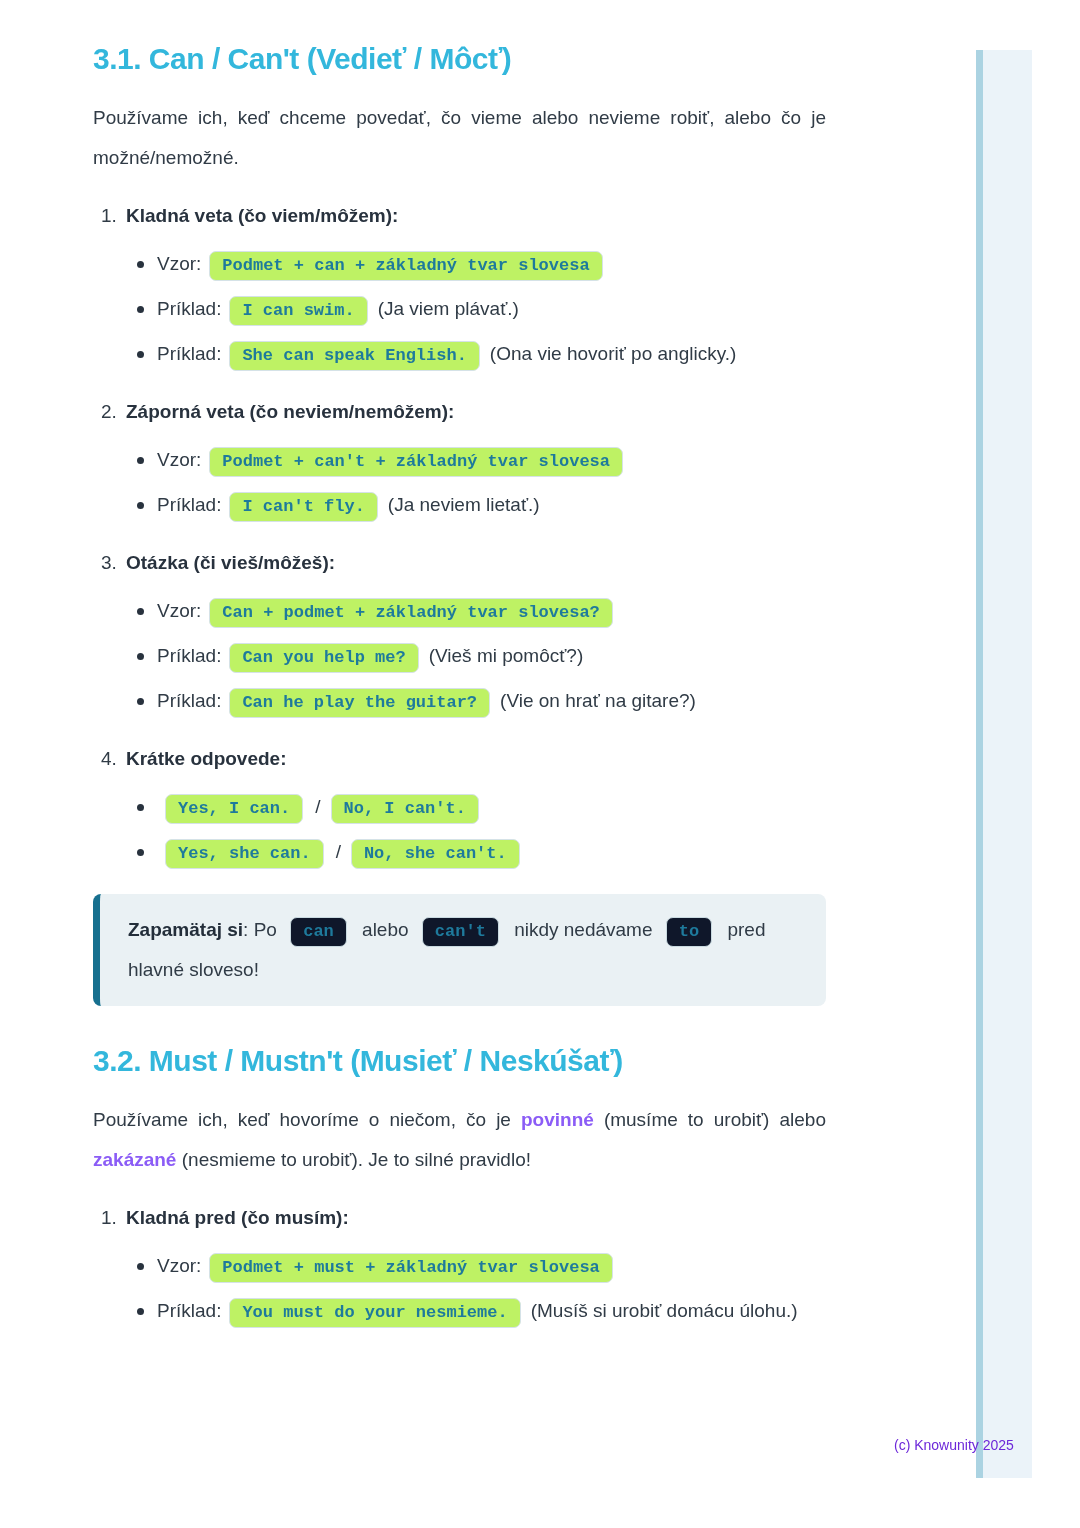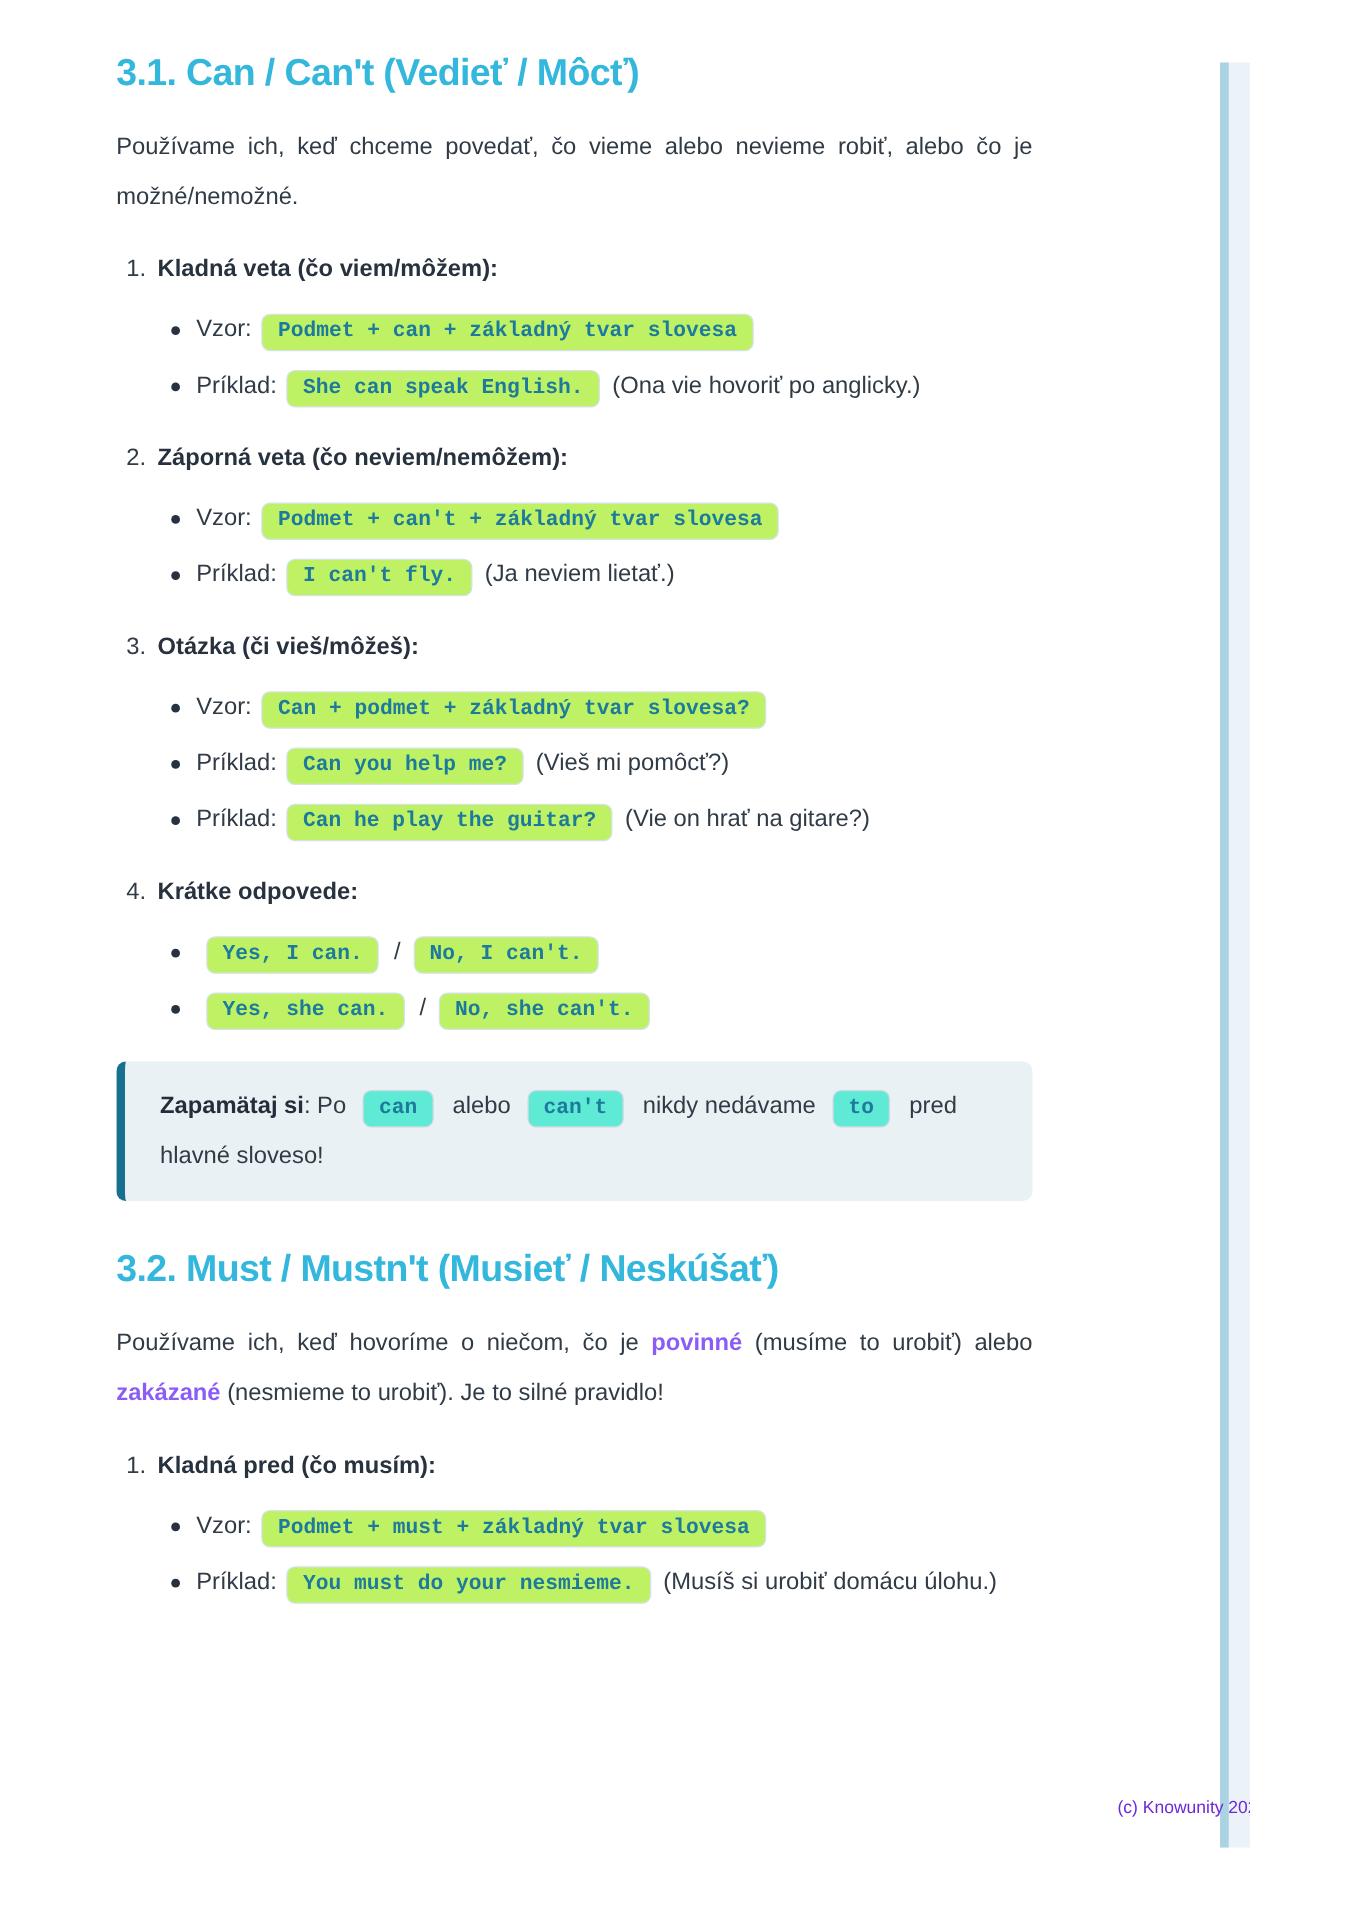--- a/index.html
+++ b/index.html
@@ -1,20 +1,20 @@
 <!DOCTYPE html>
 <html><head>
 <meta charset="utf-8">
 <style>
   * { margin: 0; padding: 0; box-sizing: border-box; }
   html, body { background: #ffffff; }
   body { font-family: "Liberation Sans", sans-serif; color: #303b46; }
   .page {
     position: relative;
-    width: 1000px;
+    width: 1080px;
     height: 1528px;
     background: #ffffff;
     overflow: hidden;
   }
   .content {
     position: absolute;
     left: 93px;
     top: 0;
     width: 733px;
   }
@@ -90,21 +90,21 @@
     margin-top: 22px;
     background: #eaf1f4;
     border-left: 7px solid #17708f;
     border-radius: 8px;
     padding: 16px 30px 16px 28px;
     font-size: 19px;
     line-height: 40px;
     color: #303b46;
   }
   .callout b { color: #232e3a; }
-  .callout .chip { background: #5eead4; border-color: #c9dae0; }
+  .callout .chip { background: #0f172a; border-color: #c9dae0; }
   .edge-strip {
     position: absolute;
     left: 976px;
     top: 50px;
     width: 56px;
     height: 1428px;
     background: #ebf3f9;
     border-left: 7px solid #abd3e2;
   }
   .watermark {
@@ -125,20 +125,21 @@
 
   <div class="content">
 
     <h2 class="section-heading">3.1. Can / Can't (Vedieť / Môcť)</h2>
 
     <p class="intro">Používame ich, keď chceme povedať, čo vieme alebo nevieme robiť, alebo čo je možné/nemožné.</p>
 
     <div class="num-item">
       <div class="item-title"><span class="num">1.</span><span>Kladná veta (čo viem/môžem):</span></div>
       <div class="bullet-row first"><span>Vzor:</span><span class="chip">Podmet + can + základný tvar slovesa</span><span></span></div>
+      <div class="bullet-row"><span>Príklad:</span><span class="chip">I can swim.</span><span>(Ja viem plávať.)</span></div>
       <div class="bullet-row"><span>Príklad:</span><span class="chip">She can speak English.</span><span>(Ona vie hovoriť po anglicky.)</span></div>
     </div>
 
     <div class="num-item">
       <div class="item-title"><span class="num">2.</span><span>Záporná veta (čo neviem/nemôžem):</span></div>
       <div class="bullet-row first"><span>Vzor:</span><span class="chip">Podmet + can't + základný tvar slovesa</span><span></span></div>
       <div class="bullet-row"><span>Príklad:</span><span class="chip">I can't fly.</span><span>(Ja neviem lietať.)</span></div>
     </div>
 
     <div class="num-item">

